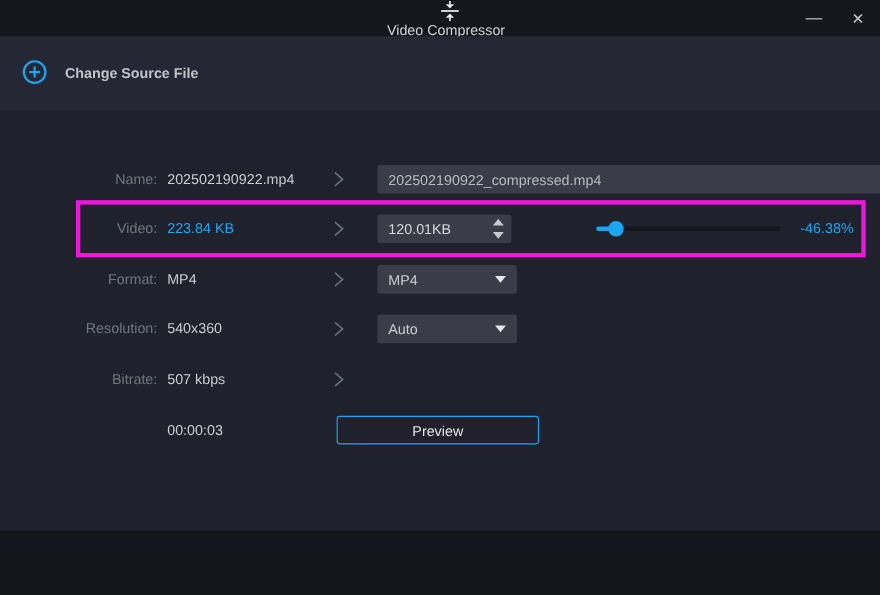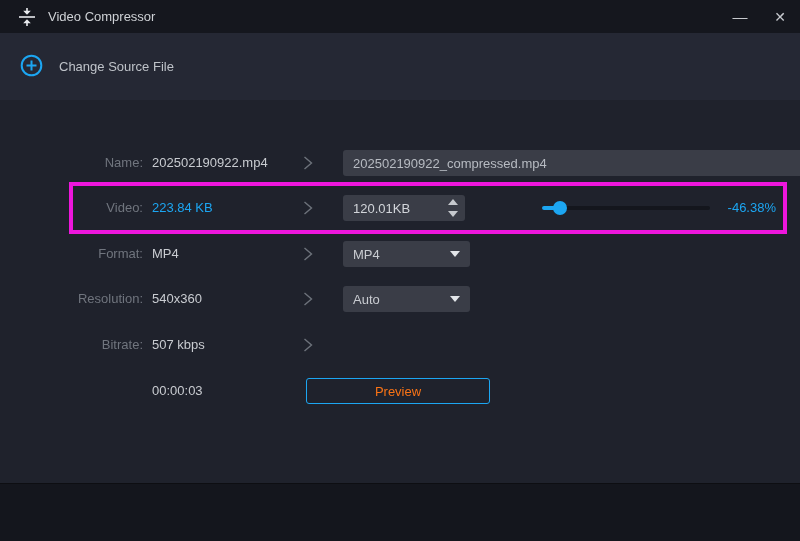--- a/index.html
+++ b/index.html
@@ -5,34 +5,34 @@
   * { margin:0; padding:0; box-sizing:border-box; }
   html,body { background:#000; }
   body { font-family:"Liberation Sans", sans-serif; }
   .app {
     position:relative; width:800px; height:541px; overflow:hidden;
     background:#1f222c; color:#c9ccd1; font-size:13px;
   }
   
   .titlebar {
     position:absolute; top:0; left:0; width:800px; height:33px;
-    background:#15171e; display:flex; align-items:center;
+    background:#15171e; display:flex; align-items:center;flex-direction:column;
   }
   .titlebar .app-icon { margin-left:17px; display:flex; }
   .titlebar .title { margin-left:11px; color:#cfd2d6; font-size:13px; }
   .win-controls { position:absolute; right:0; top:0; height:33px; display:flex; }
   .win-btn {
     width:40px; height:33px; display:flex; align-items:center; justify-content:center;
     color:#c6c9ce; font-size:14px; cursor:default;
   }
   .win-btn.min { font-size:15px; }
   
   .header {
     position:absolute; top:33px; left:0; width:800px; height:67px;
-    background:#252834; display:flex; align-items:center;
+    background:#252834; display:flex; align-items:center;font-weight:bold;
   }
   .change-source { display:flex; align-items:center; margin-left:20px; cursor:pointer; }
   .change-source .label { margin-left:16px; color:#bfc3c9; font-size:13px; }
   
   .row { position:absolute; left:0; width:800px; height:26px; }
   .rlabel {
     position:absolute; left:16px; width:127px; line-height:26px;
     text-align:right; color:#70757e;
   }
   .rvalue { position:absolute; left:152px; line-height:26px; color:#c9ccd1; }
@@ -75,21 +75,21 @@
   }
   .slider .handle {
     position:absolute; top:13px; width:14px; height:14px; border-radius:50%;
     background:#1ca6f2; transform:translate(-50%,-50%); cursor:grab;
   }
   .pct { position:absolute; left:714px; width:62px; text-align:right; line-height:26px; color:#1ca6f2; }
   
   .preview-btn {
     position:absolute; left:306px; top:0; width:184px; height:26px;
     background:transparent; border:1px solid #1ca6f2; border-radius:3px;
-    color:#f97316; font-size:13px; font-family:"Liberation Sans",sans-serif; cursor:pointer;
+    color:#e5e5e5; font-size:13px; font-family:"Liberation Sans",sans-serif; cursor:pointer;
   }
   
   .highlight-box {
     position:absolute; left:69px; top:182px; width:718px; height:52px;
     border:4px solid #ee16dd; pointer-events:none; z-index:5;
   }
   
   .footer {
     position:absolute; left:0; top:483px; width:800px; height:58px;
     background:#14161d; border-top:1px solid #0d0e12;

